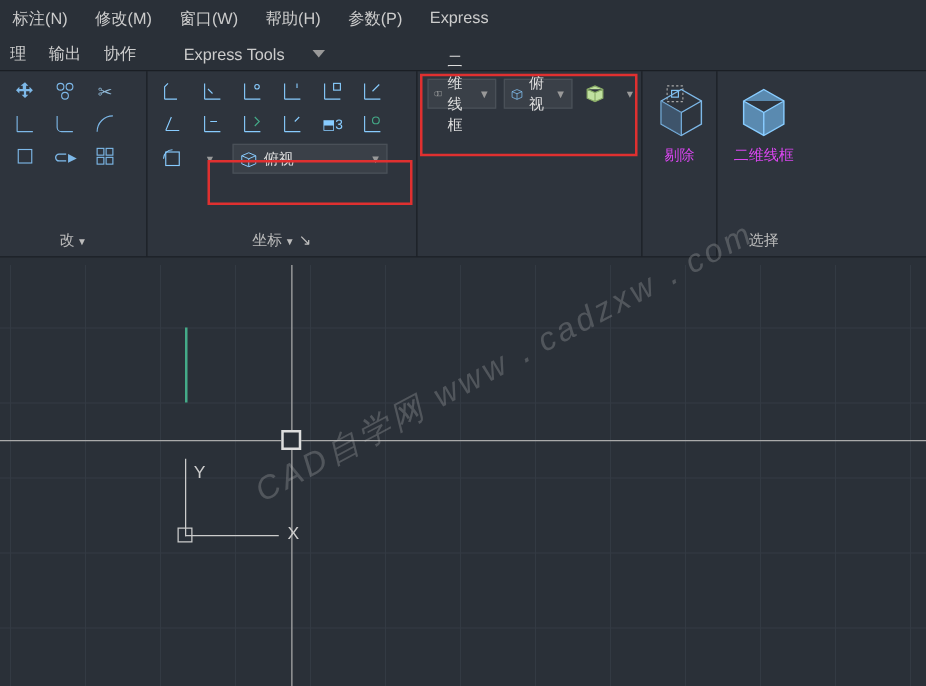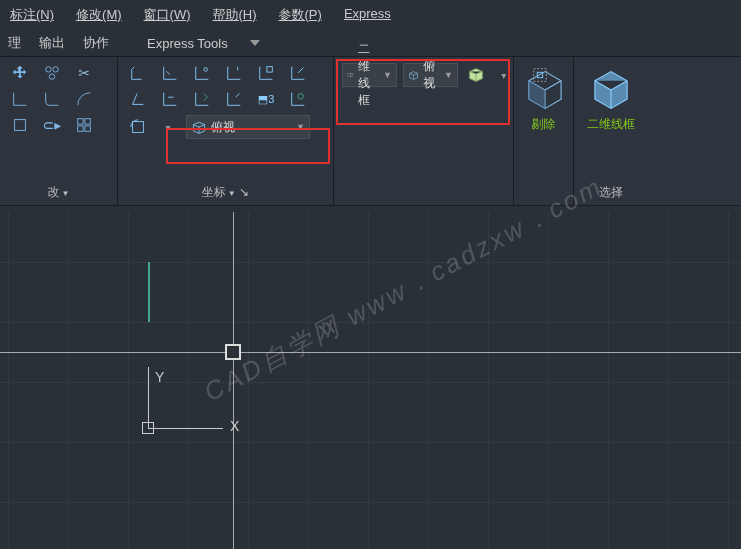--- a/index.html
+++ b/index.html
@@ -1,30 +1,30 @@
 <!DOCTYPE html>
 <html><head>
 <meta charset="utf-8">
 <style>
 * { margin: 0; padding: 0; box-sizing: border-box; font-family: "Microsoft YaHei", sans-serif; }
 body { background: #2a3038; color: #ccc; width: 741px; height: 549px; overflow: hidden; position: relative; }
 .menubar { display: flex; gap: 22px; padding: 6px 10px; font-size: 13px; background: #2a3038; }
-.menubar span { cursor: pointer; text-decoration: underline; }
+.menubar span { cursor: pointer; }
 .tabbar { display: flex; gap: 18px; padding: 4px 8px; font-size: 13px; align-items: center; }
 .tabbar .exp { margin-left: 20px; }
 .tabbar .tri { display: inline-block; width: 0; height: 0; border-left: 5px solid transparent; border-right: 5px solid transparent; border-top: 6px solid #999; margin: 0 4px; }
 .ribbon { display: flex; background: #2e343d; border-top: 1px solid #1a1e24; border-bottom: 1px solid #1a1e24; height: 150px; }
 .panel { border-right: 1px solid #1a1e24; padding: 6px 8px 4px; display: flex; flex-direction: column; justify-content: space-between; position: relative; }
 .panel-title { text-align: center; font-size: 12px; color: #bbb; padding-top: 3px; }
 .panel-title .drop { font-size: 8px; margin-left: 2px; }
 .icon-grid { display: grid; grid-template-columns: repeat(3, 26px); grid-auto-rows: 22px; gap: 4px 6px; }
 .ic { width: 24px; height: 20px; display: flex; align-items: center; justify-content: center; font-size: 14px; color: #8fb8d6; cursor: pointer; }
 .ic svg { width: 18px; height: 18px; }
 .big-icon { width: 60px; height: 60px; display: flex; align-items: center; justify-content: center; margin: 4px auto; }
-.big-label { font-size: 12px; text-align: center; color: #84cc16; line-height: 14px; }
+.big-label { font-size: 12px; text-align: center; color: #d946ef; line-height: 14px; }
 .panel-sec { display: flex; flex-direction: column; align-items: center; }
 .combo { display: flex; align-items: center; background: #3a4048; border: 1px solid #4a5058; height: 24px; padding: 0 4px; font-size: 12px; color: #ddd; cursor: pointer; gap: 4px; }
 .combo .arr { margin-left: auto; font-size: 9px; color: #999; }
 .redbox { border: 2px solid #e03030; position: absolute; pointer-events: none; }
 .row { display: flex; gap: 4px; align-items: center; }
 .coords-row { display: flex; gap: 6px; align-items: center; margin-top: 4px; }
 .viewport { position: absolute; left: 0; top: 212px; right: 0; bottom: 0; background: #2a3038; }
 .grid-lines { position: absolute; inset: 0; background-image: linear-gradient(#333a43 1px, transparent 1px), linear-gradient(90deg, #333a43 1px, transparent 1px); background-size: 60px 60px; background-position: 8px 50px; }
 .crosshair-h { position: absolute; top: 140px; left: 0; right: 0; height: 1px; background: #aaa; }
 .crosshair-v { position: absolute; left: 233px; top: 0; bottom: 0; width: 1px; background: #aaa; }

